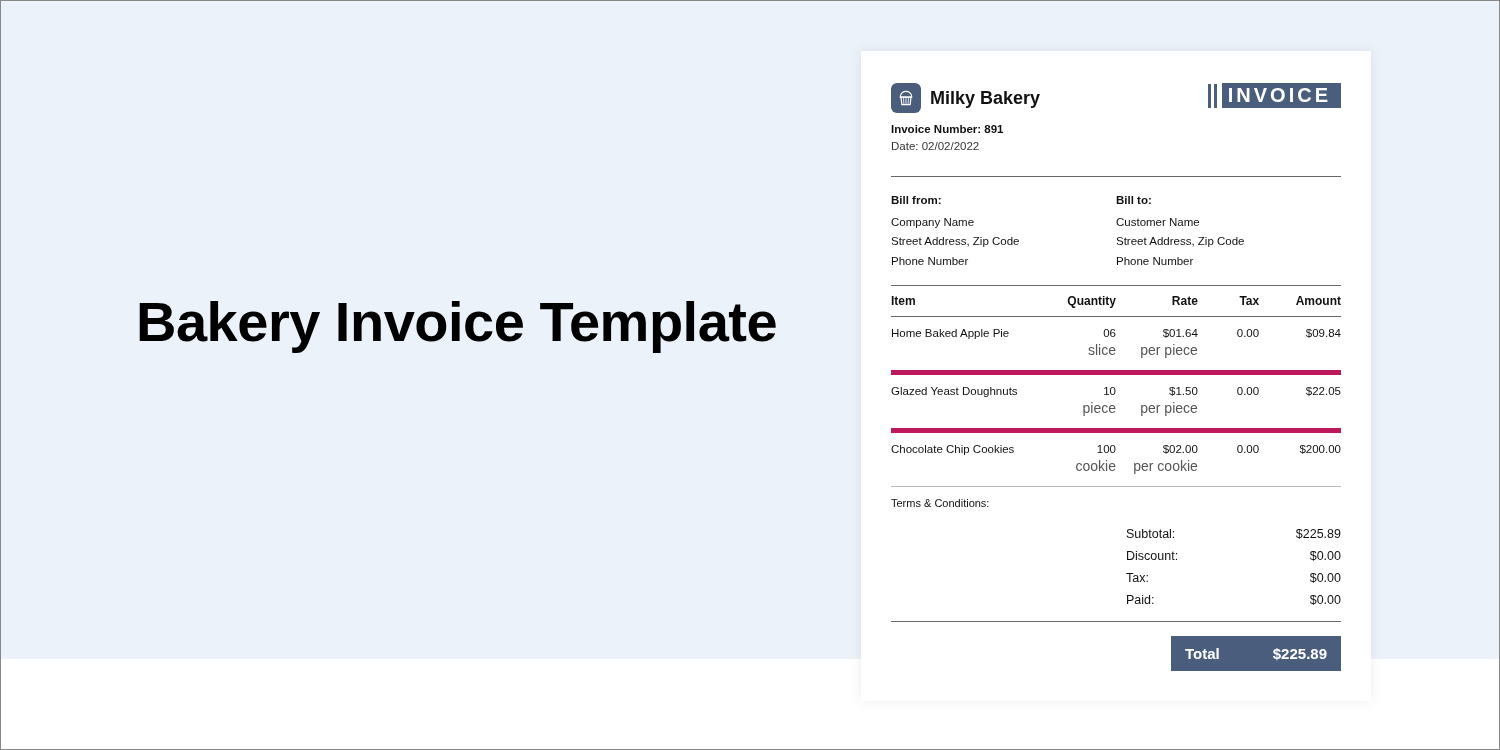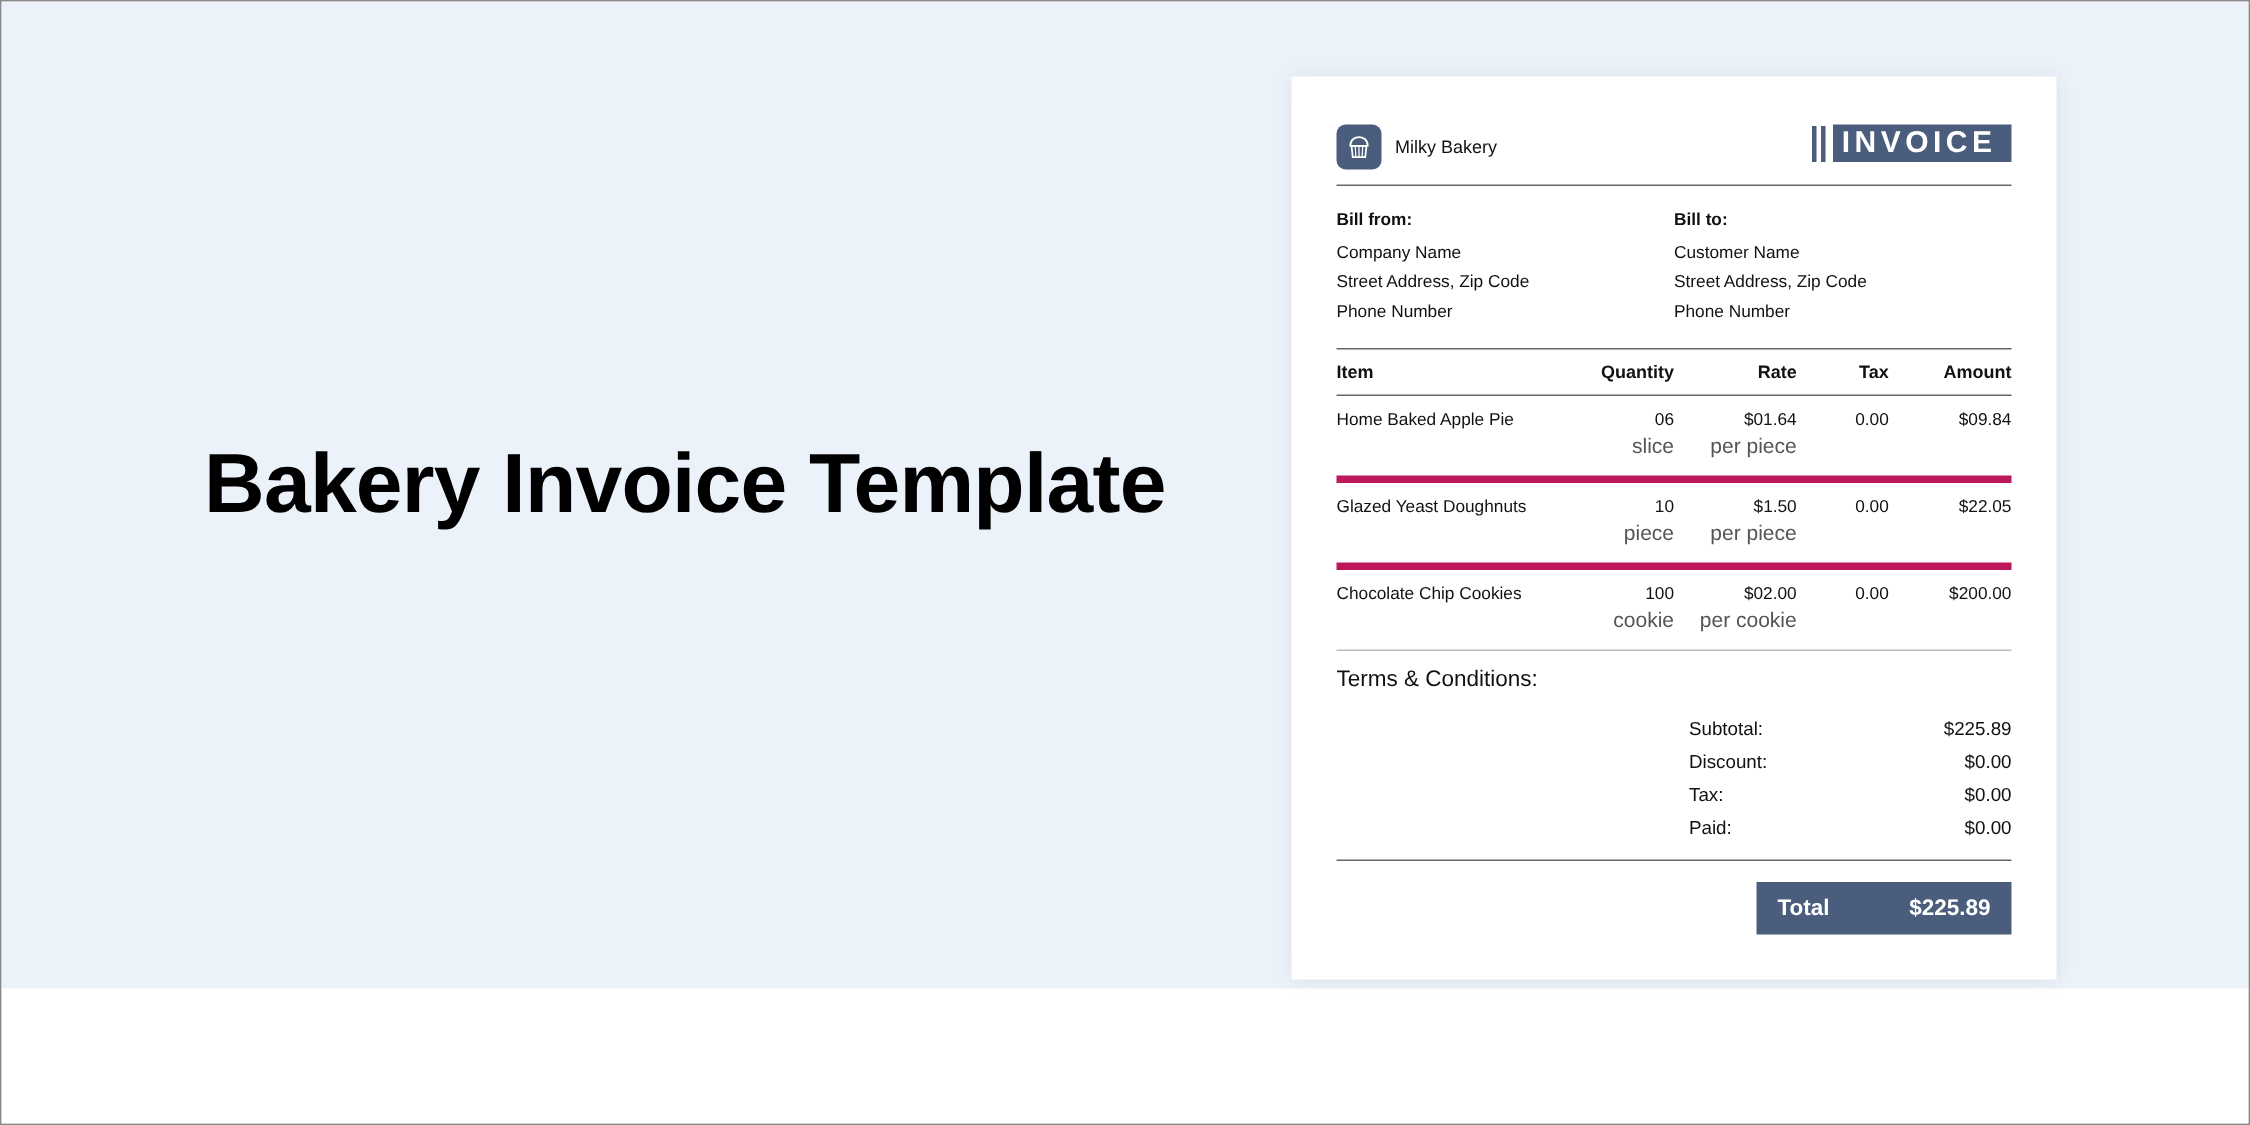--- a/index.html
+++ b/index.html
@@ -58,22 +58,22 @@
   .logo {
     width: 30px;
     height: 30px;
     background: #4b5d7d;
     border-radius: 6px;
     display: flex;
     align-items: center;
     justify-content: center;
   }
   .brand-name {
-    font-size: 12px;
-    font-weight: 400;
+    font-size: 18px;
+    font-weight: 700;
   }
   .inv-badge {
     display: flex;
     align-items: center;
   }
   .badge-bars {
     display: flex;
     gap: 3px;
     margin-right: 5px;
   }
@@ -122,21 +122,21 @@
     padding: 10px 0 12px 0;
     border-bottom: 5px solid #be185d;
     font-size: 11.5px;
     align-items: flex-start;
   }
   .row:last-of-type { border-bottom: none; }
   .sub { display:block; font-size: 14px; color:#555; margin-top:3px; }
   .terms {
     border-top: 1px solid #bbb;
     padding-top: 10px;
-    font-size: 15px;
+    font-size: 11px;
     margin-bottom: 14px;
   }
   .totals {
     margin-left: auto;
     width: 215px;
     font-size: 12.5px;
   }
   .totals .trow {
     display: flex;
     justify-content: space-between;
@@ -179,20 +179,24 @@
     </div>
     <div class="inv-badge">
       <div class="badge-bars">
           <span></span>
           <span></span>
         </div>
       <div class="badge-text">INVOICE</div>
     </div>
   </div>
 
+  <div class="inv-meta">
+    <div class="line1">Invoice Number: 891</div>
+    <div class="line2">Date: 02/02/2022</div>
+  </div>
 
   <hr class="hr">
 
   <div class="addresses">
     <div class="addr-col">
       <div class="hd">Bill from:</div>
       <div>Company Name</div>
       <div>Street Address, Zip Code</div>
       <div>Phone Number</div>
     </div>

